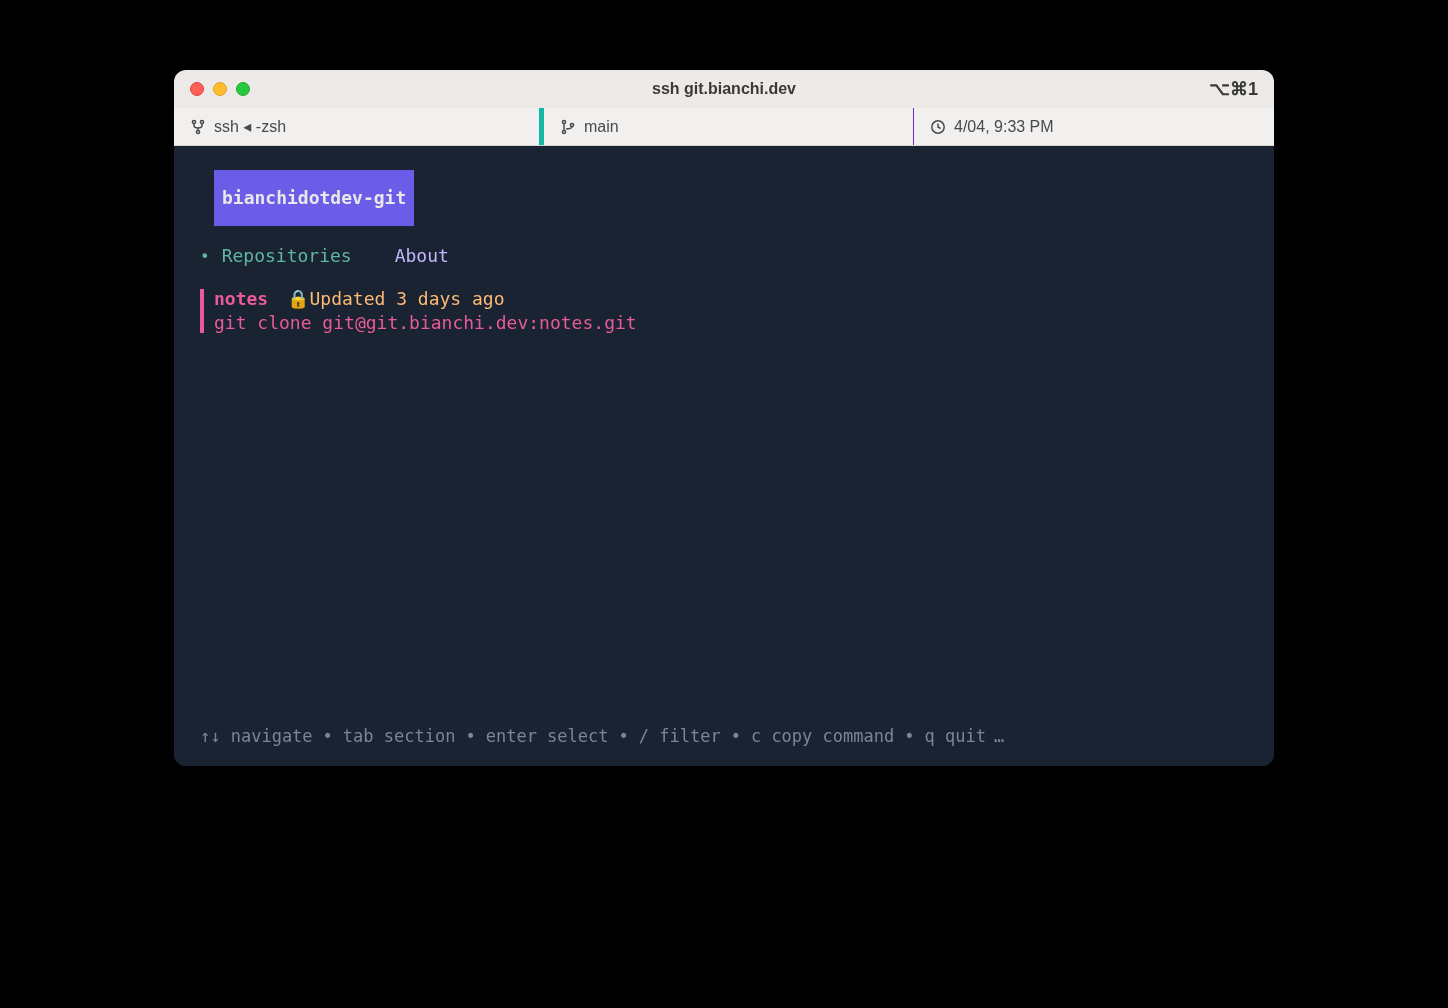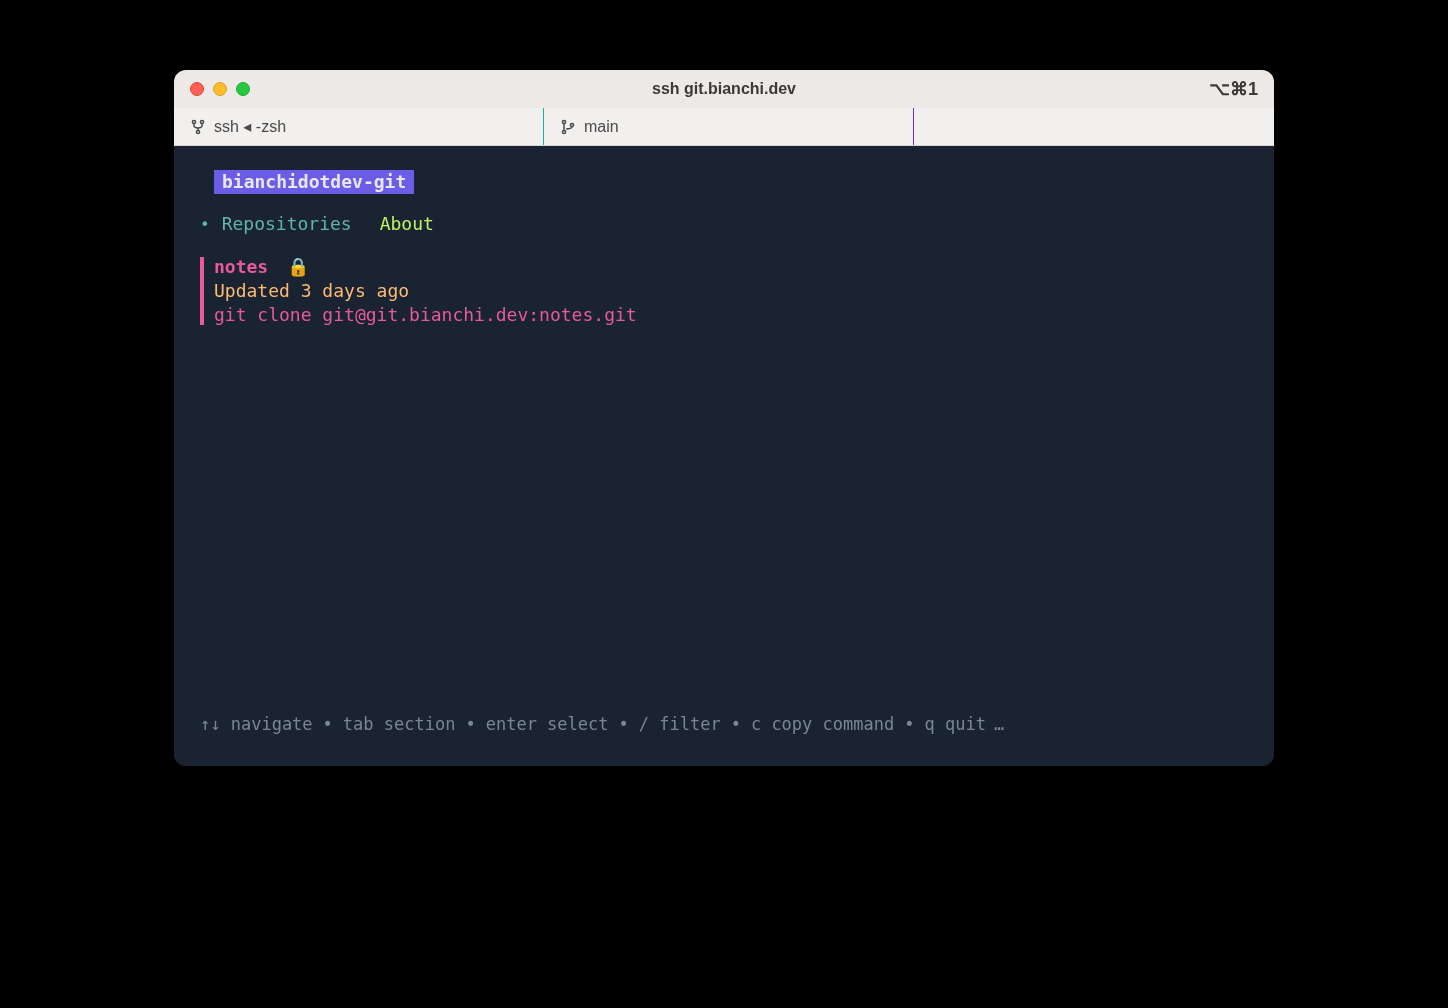--- a/index.html
+++ b/index.html
@@ -67,21 +67,21 @@
     color: #4a4a4a;
     border-bottom: 1px solid #d8d5d1;
   }
   .status-seg {
     display: flex;
     align-items: center;
     gap: 8px;
     padding: 0 16px;
     height: 100%;
   }
-  .seg-1 { flex: 0 0 370px; border-right: 1px solid #14b8a6; }
+  .seg-1 { flex: 0 0 370px; border-right: 5px solid #14b8a6; }
   .seg-2 { flex: 0 0 370px; border-right: 1px solid #6d28d9; }
   .seg-3 { flex: 1; }
   .status-icon {
     width: 16px;
     height: 16px;
     display: inline-flex;
     align-items: center;
     justify-content: center;
   }
   .terminal-body {
@@ -89,42 +89,42 @@
     min-height: 620px;
     padding: 24px 0 0 0;
     font-size: 18px;
     line-height: 1.35;
     position: relative;
   }
   .server-name {
     margin-left: 40px;
     background: #6b5de8;
     color: #e8e8e8;
-    padding: 0 8px;
+    padding: 16px 8px;
     font-weight: bold;
     display: inline-block;
     font-family: "SF Mono", Menlo, Monaco, Consolas, monospace;
     text-align: right;
   }
   .tabs-row {
     margin-top: 18px;
     margin-left: 26px;
     display: flex;
     align-items: center;
     gap: 12px;
   }
   .tab-dot {
     color: #5fb5a6;
     font-size: 16px;
   }
   .tab-item {
     font-family: "SF Mono", Menlo, Monaco, Consolas, monospace;
   }
   .tab-active { color: #5fb5a6; }
-  .tab-inactive { color: #bef264; margin-left: 16px; }
+  .tab-inactive { color: #c4b5fd; margin-left: 31px; }
   .repo-list {
     margin-top: 18px;
   }
   .repo-item {
     padding: 0 40px 0 26px;
     margin-bottom: 18px;
     position: relative;
   }
   .repo-item.selected::before {
     content: "";
@@ -132,23 +132,22 @@
     left: 26px;
     top: 2px;
     bottom: 2px;
     width: 4px;
     background: #e85a9b;
   }
   .repo-item.selected .repo-content { margin-left: 14px; }
   .repo-item:not(.selected) .repo-content { margin-left: 14px; }
   .repo-header-row {
     display: flex;
-    justify-content: space-between;
+    justify-content: flex-start;
     align-items: baseline;
-    flex-direction: column;
   }
   .repo-title {
     font-weight: bold;
     color: #e8e8e8;
     font-family: "SF Mono", Menlo, Monaco, Consolas, monospace;
   }
   .repo-item.selected .repo-title { color: #e85a9b; }
   .repo-lock { margin-left: 8px; font-size: 18px; }
   .repo-updated {
     color: #7a8596;
@@ -158,21 +157,21 @@
   .repo-desc {
     color: #8a94a6;
     font-family: "SF Mono", Menlo, Monaco, Consolas, monospace;
   }
   .repo-clone {
     color: #e85a9b;
     font-family: "SF Mono", Menlo, Monaco, Consolas, monospace;
   }
   .help-bar {
     position: absolute;
-    bottom: 30px;
+    bottom: 18px;
     left: 26px;
     right: 26px;
     color: #7a8596;
     font-size: 17px;
     font-family: "SF Mono", Menlo, Monaco, Consolas, monospace;
     white-space: nowrap;
     display: flex;
     gap: 0;
   }
   .help-sep { margin: 0 10px; }
@@ -207,20 +206,29 @@
     <div class="status-seg seg-2">
       <span class="status-icon">
         <svg viewBox="0 0 16 16" width="16" height="16" fill="none" stroke="#4a4a4a" stroke-width="1.5">
           <circle cx="4" cy="3" r="1.6"></circle>
             <circle cx="4" cy="13" r="1.6"></circle>
             <circle cx="12" cy="6" r="1.6"></circle>
           <path d="M4 4.6v6.8M12 7.6c0 2-3 2.4-6 2.4"></path>
         </svg>
       </span>
       <span>main</span>
+    </div>
+    <div class="status-seg seg-3">
+      <span class="status-icon">
+        <svg viewBox="0 0 16 16" width="16" height="16" fill="none" stroke="#4a4a4a" stroke-width="1.5">
+          <circle cx="8" cy="8" r="6.2"></circle>
+            <path d="M8 4.5V8l2.5 1.5"></path>
+        </svg>
+      </span>
+      <span>4/04, 9:33 PM</span>
     </div>
   </div>
 
   <div class="terminal-body">
     <span class="server-name">bianchidotdev-git</span>
 
     <div class="tabs-row">
       <span class="tab-dot">•</span>
       <span class="tab-item tab-active">Repositories</span>
       <span class="tab-item tab-inactive">About</span>

